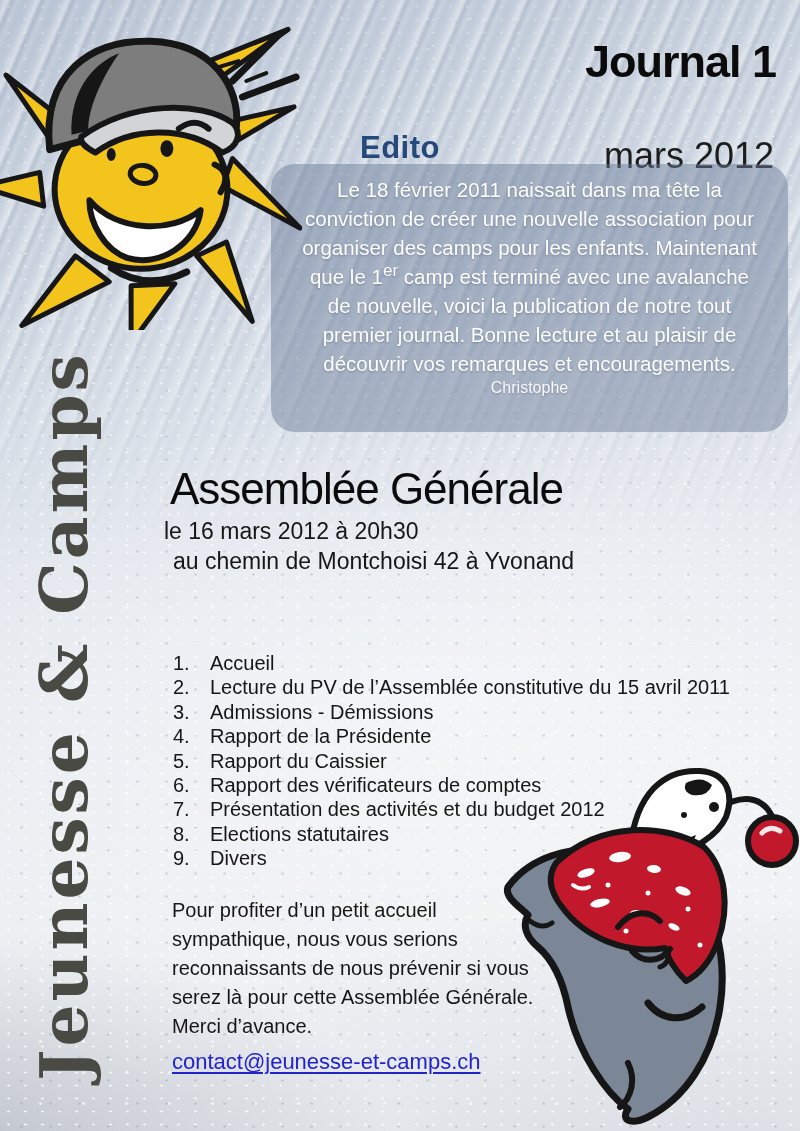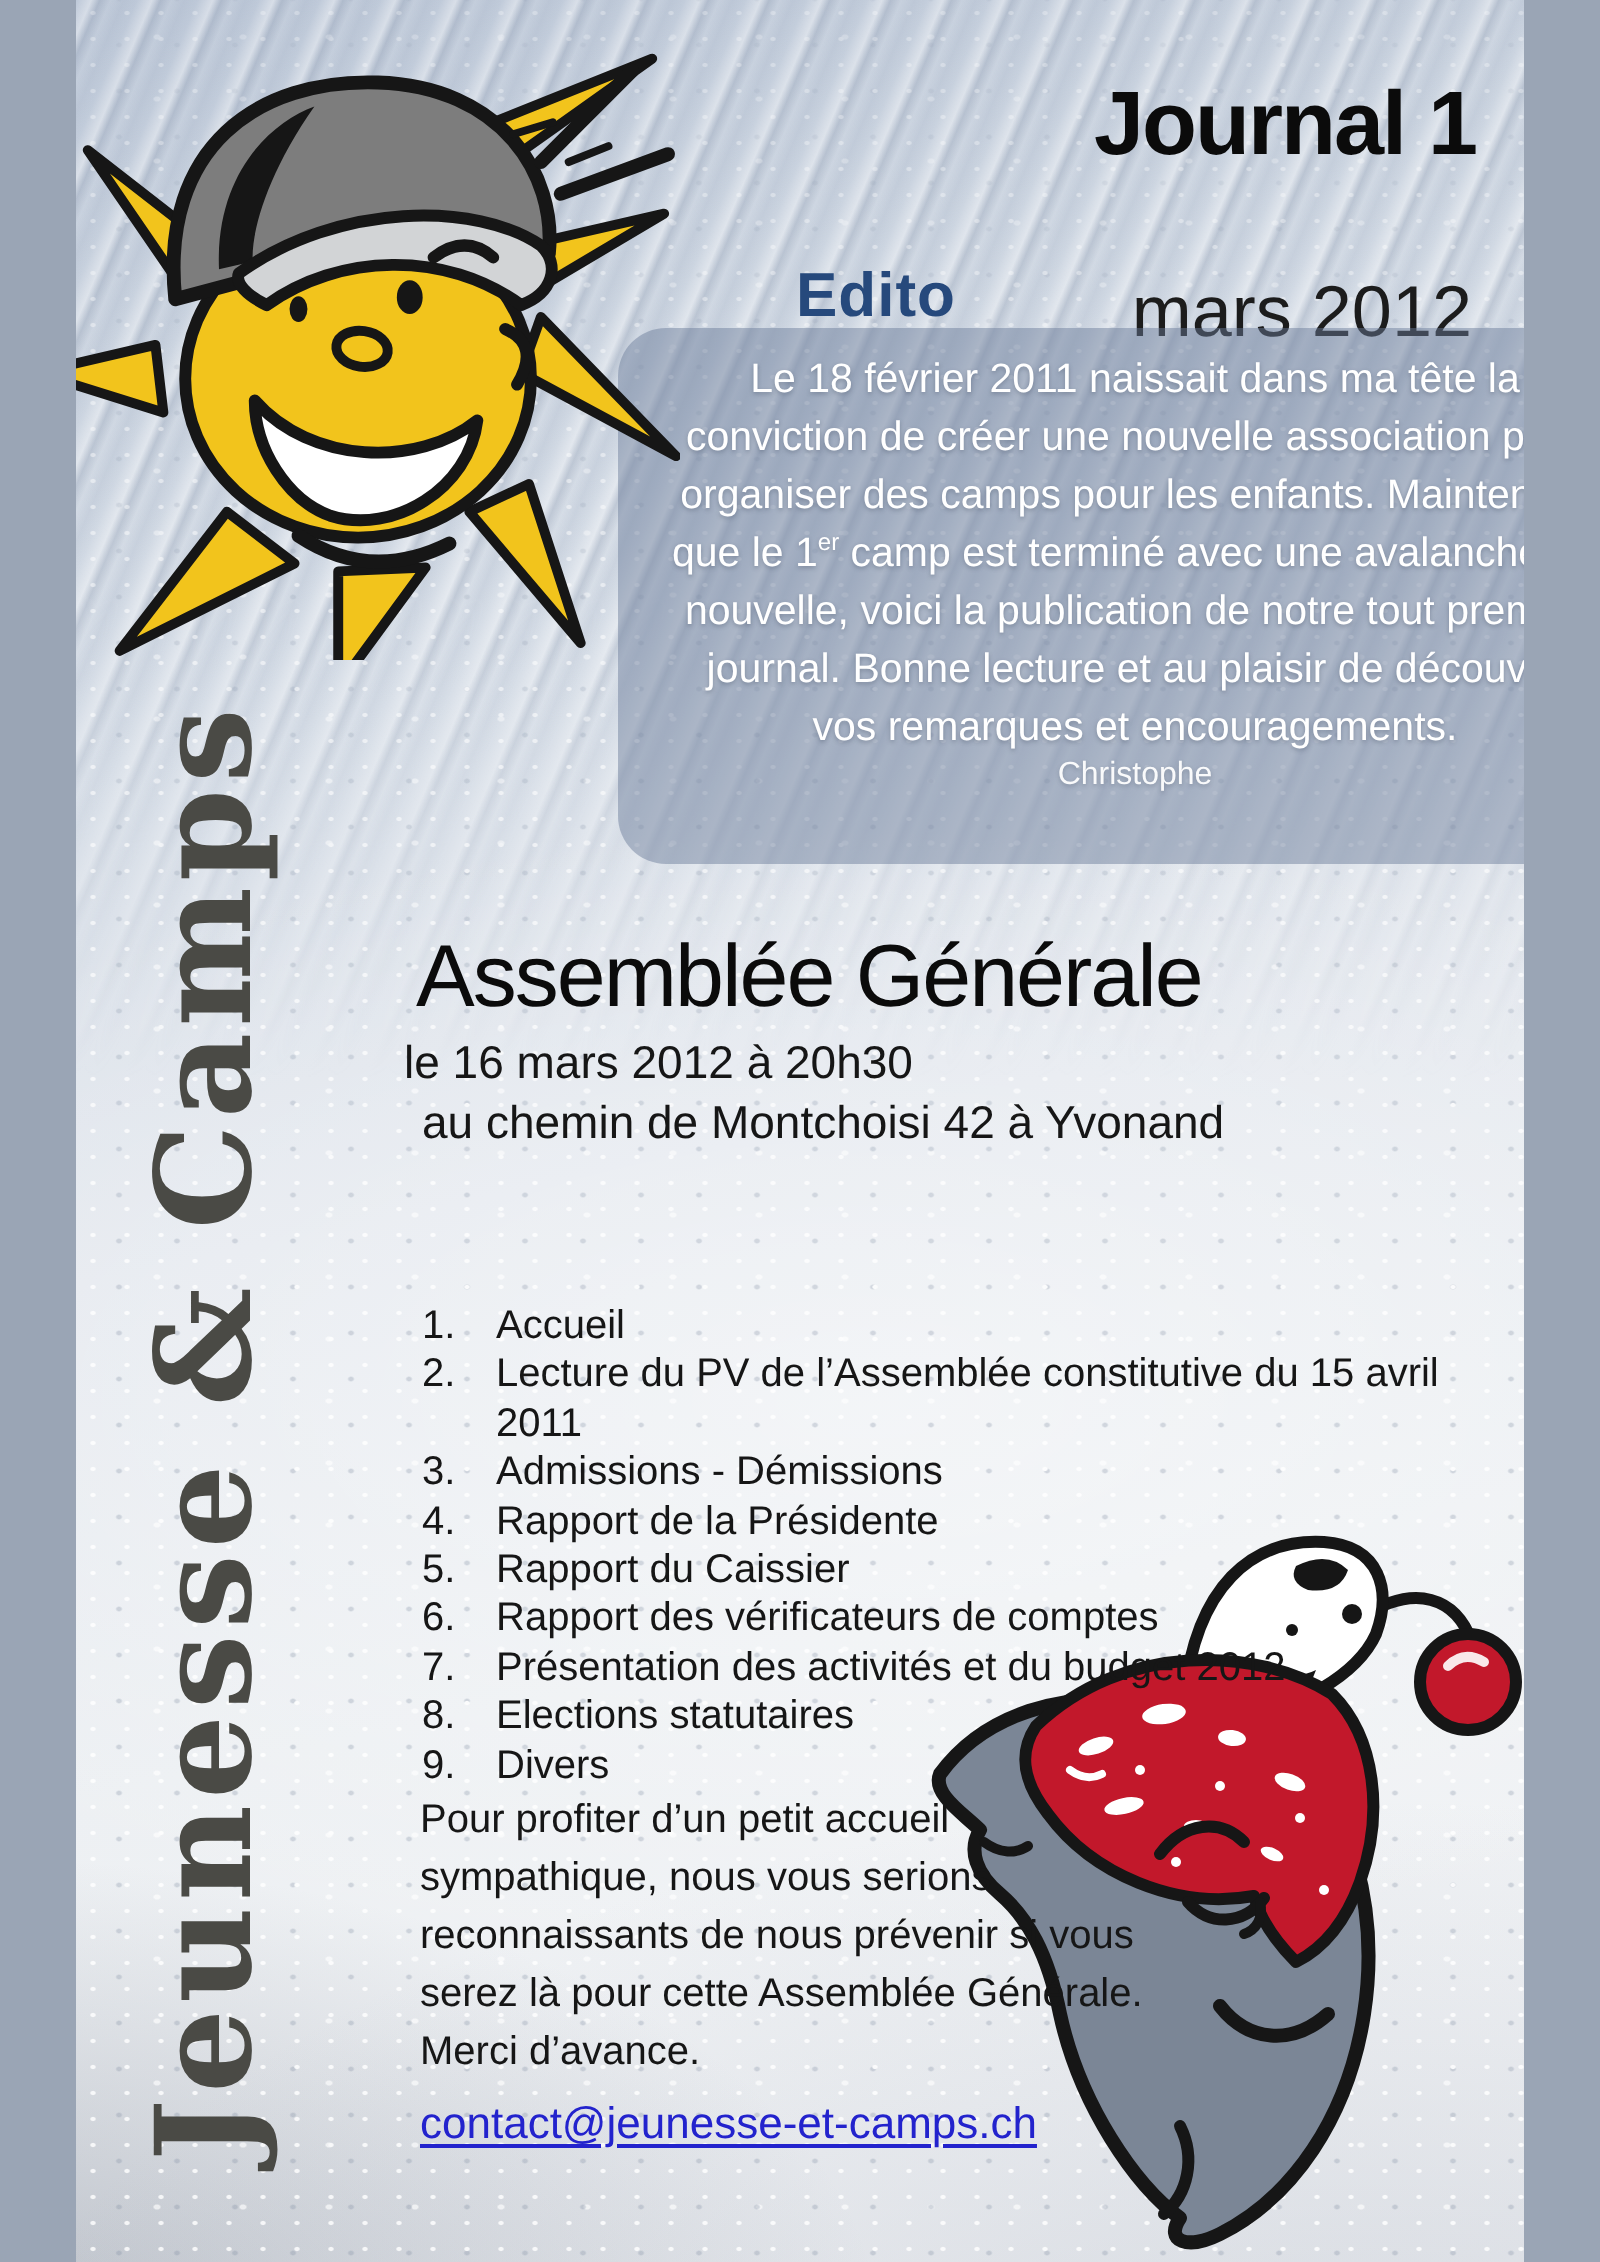--- a/index.html
+++ b/index.html
@@ -1,20 +1,20 @@
 <!DOCTYPE html>
 <html lang="fr"><head>
 <meta charset="utf-8">
 <style>
   * { margin:0; padding:0; box-sizing:border-box; }
   html,body { background:#9aa5b5; }
   body { font-family:"Liberation Sans", sans-serif; }
 
   .page {
-    position:relative; width:724px; height:1131px; margin:0 auto;
+    position:relative; width:800px; height:1131px; margin:0 auto;
     overflow:hidden; color:#161616;
     background:
       radial-gradient(1100px 520px at 88% 108%, rgba(148,158,176,.32), transparent 62%),
       radial-gradient(720px 380px at -6% 103%, rgba(104,114,132,.40), transparent 62%),
       radial-gradient(900px 420px at 55% 62%, rgba(255,255,255,.45), transparent 70%),
       linear-gradient(168deg, #bdc8d8 0%, #cbd4e0 14%, #d8dfe8 30%, #e5e9ef 50%, #edf0f3 70%, #f3f4f6 100%);
     padding-left: 32px;
   }
 
   
@@ -57,21 +57,21 @@
   }
   .edito-box {
     position:absolute; top:164px; left:271px; width:517px; height:268px; z-index:2;
     background:rgba(106,124,154,.47); border-radius:24px;
     padding:11px 26px 0; text-align:center;
   }
   .edito-body {
     color:#fff; font-size:20.5px; line-height:29px;
     text-shadow:0 1px 2px rgba(55,65,85,.35);
   }
-  .edito-body sup { font-size:12px; line-height:0; }
+  .edito-body sup { font-size:17px; line-height:0; }
   .edito-signature {
     color:rgba(255,255,255,.94); font-size:16px; margin-top:1px;
     text-shadow:0 1px 2px rgba(55,65,85,.3);
   }
 
   
   .brand-vertical {
     position:absolute; left:64px; top:716px; z-index:2;
     transform:translate(-50%,-50%) rotate(-90deg);
     white-space:nowrap;

